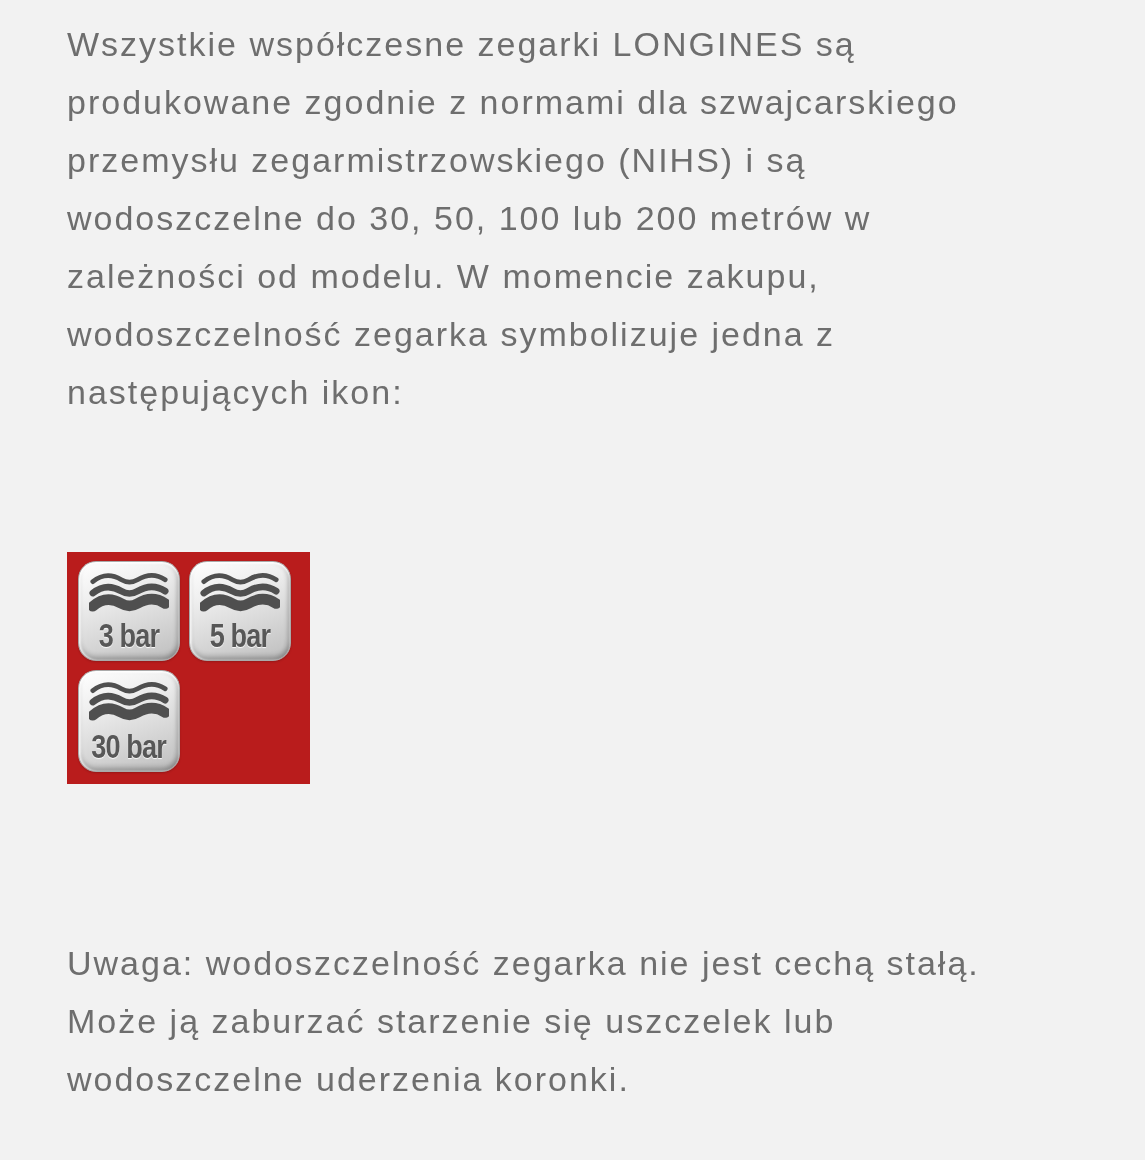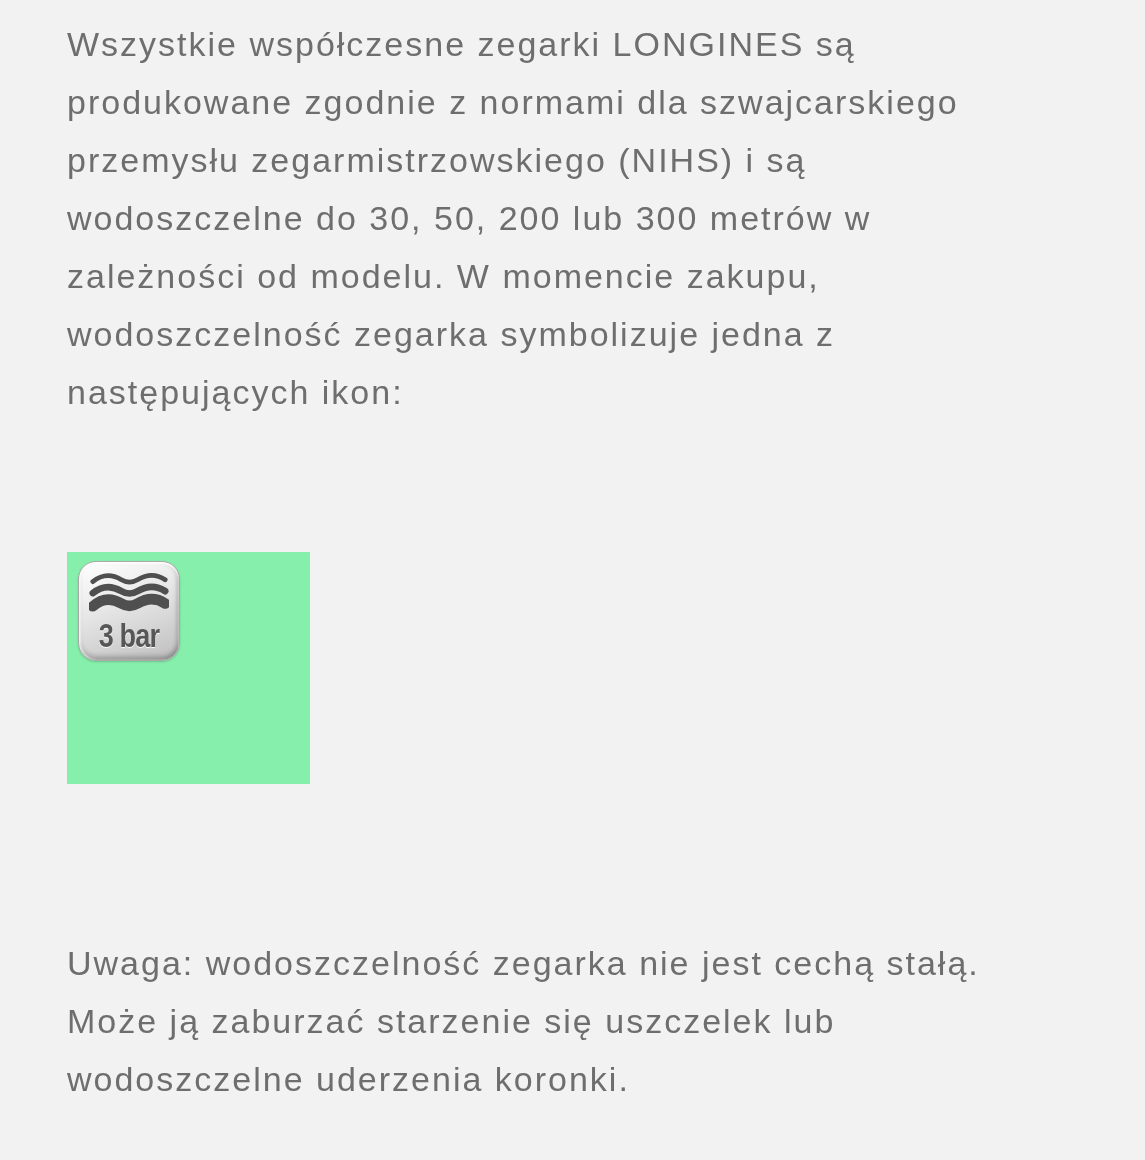--- a/index.html
+++ b/index.html
@@ -28,21 +28,21 @@
   .para-intro { top: 15px; }
   .para-note  { top: 934px; }
 
   .icons-figure {
     position: absolute;
     left: 67px;
     top: 552px;
     width: 243px;
     height: 232px;
     margin: 0;
-    background: #86efac;
+    background: #b91c1c;
     box-sizing: border-box;
     padding: 9px 0 0 11px;
     display: grid;
     grid-template-columns: 102px 102px;
     grid-template-rows: 100px 102px;
     column-gap: 14px;
     row-gap: 14px;
     gap: 9px;
   }
   .badge {
@@ -81,40 +81,60 @@
   }
 </style>
 </head>
 <body>
 
 <main>
 
   <p class="para para-intro">Wszystkie współczesne zegarki LONGINES są
 produkowane zgodnie z normami dla szwajcarskiego
 przemysłu zegarmistrzowskiego (NIHS) i są
-wodoszczelne do 30, 50, 200 lub 300 metrów w
+wodoszczelne do 30, 50, 100 lub 200 metrów w
 zależności od modelu. W momencie zakupu,
 wodoszczelność zegarka symbolizuje jedna z
 następujących ikon:</p>
 
   <figure class="icons-figure">
 
     <div class="badge">
       <span class="waves">
         <svg viewBox="0 0 84 46" xmlns="http://www.w3.org/2000/svg" fill="none" stroke="#4f4f4f" stroke-linecap="round">
           <path d="M4 10 C 14 2, 24 2, 34 8 C 40 11.5, 45 11.5, 51 8 C 61 2, 71 2, 80 8" stroke-width="5"></path>
           <path d="M4 22 C 14 14, 24 14, 34 20 C 40 23.5, 45 23.5, 51 20 C 61 14, 71 14, 80 20" stroke-width="7"></path>
           <path d="M4 36 C 14 27, 24 27, 34 33 C 40 36.5, 45 36.5, 51 33 C 61 27, 71 27, 80 33" stroke-width="11"></path>
         </svg>
       </span>
       <span class="badge-label">3 bar</span>
     </div>
 
+    <div class="badge">
+      <span class="waves">
+        <svg viewBox="0 0 84 46" xmlns="http://www.w3.org/2000/svg" fill="none" stroke="#4f4f4f" stroke-linecap="round">
+          <path d="M4 10 C 14 2, 24 2, 34 8 C 40 11.5, 45 11.5, 51 8 C 61 2, 71 2, 80 8" stroke-width="5"></path>
+          <path d="M4 22 C 14 14, 24 14, 34 20 C 40 23.5, 45 23.5, 51 20 C 61 14, 71 14, 80 20" stroke-width="7"></path>
+          <path d="M4 36 C 14 27, 24 27, 34 33 C 40 36.5, 45 36.5, 51 33 C 61 27, 71 27, 80 33" stroke-width="11"></path>
+        </svg>
+      </span>
+      <span class="badge-label">5 bar</span>
+    </div>
 
 
+    <div class="badge">
+      <span class="waves">
+        <svg viewBox="0 0 84 46" xmlns="http://www.w3.org/2000/svg" fill="none" stroke="#4f4f4f" stroke-linecap="round">
+          <path d="M4 10 C 14 2, 24 2, 34 8 C 40 11.5, 45 11.5, 51 8 C 61 2, 71 2, 80 8" stroke-width="5"></path>
+          <path d="M4 22 C 14 14, 24 14, 34 20 C 40 23.5, 45 23.5, 51 20 C 61 14, 71 14, 80 20" stroke-width="7"></path>
+          <path d="M4 36 C 14 27, 24 27, 34 33 C 40 36.5, 45 36.5, 51 33 C 61 27, 71 27, 80 33" stroke-width="11"></path>
+        </svg>
+      </span>
+      <span class="badge-label">30 bar</span>
+    </div>
 
   </figure>
 
   <p class="para para-note">Uwaga: wodoszczelność zegarka nie jest cechą stałą.
 Może ją zaburzać starzenie się uszczelek lub
 wodoszczelne uderzenia koronki.</p>
 
 </main>
 
 </body></html>

